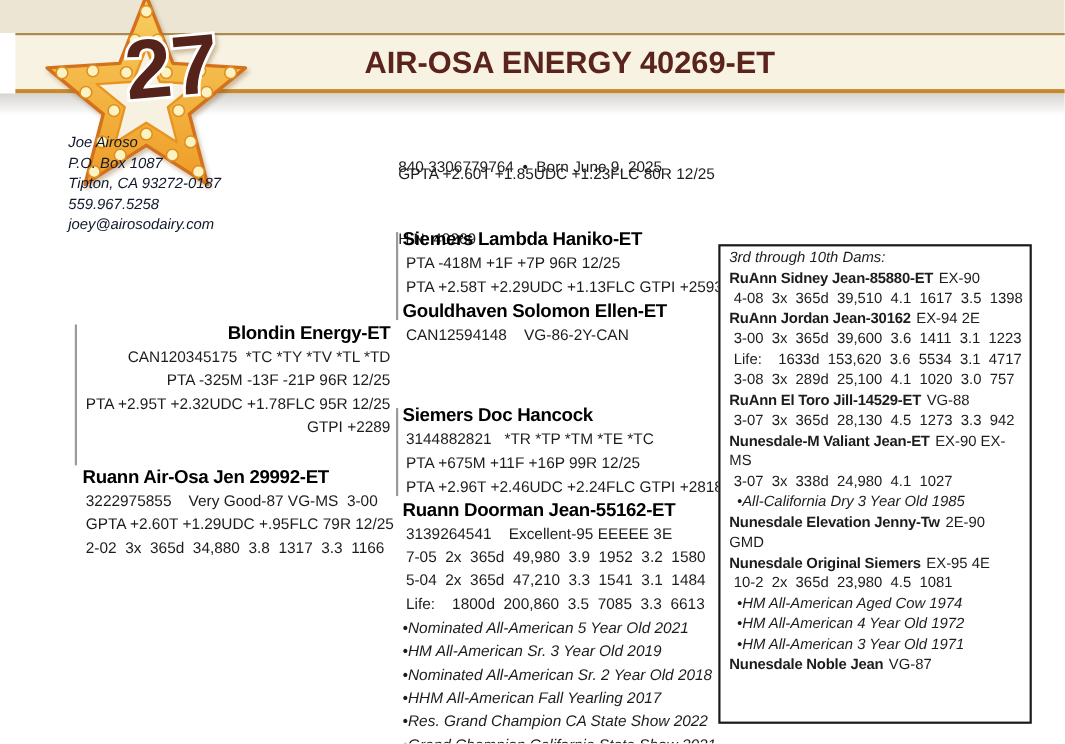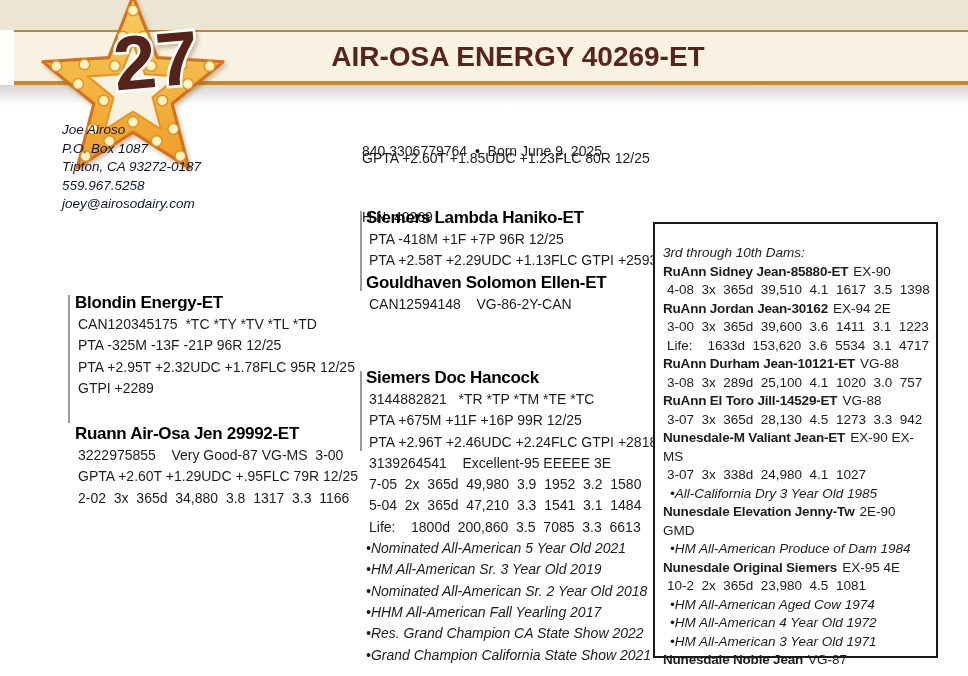--- a/index.html
+++ b/index.html
@@ -36,29 +36,29 @@
   .vline { position:absolute; width:2px; background:#9a9a9a; }
   .vl-left   { left:68px;  top:295px; height:128px; }
   .vl-mid1   { left:360px; top:211px; height:80px; }
   .vl-mid2   { left:360px; top:371px; height:80px; }
 
   .ped { position:absolute; }
   .ped .h  { font-weight:bold; font-size:17px; color:#000; line-height:22px; letter-spacing:-0.3px; }
   .ped .row{ font-size:14px; line-height:21.3px; white-space:pre-wrap; padding-left:3px; }
   .ped .aw { font-size:14px; line-height:21.3px; font-style:italic; white-space:pre-wrap; }
 
-  .blk-blondin { left:75px;  top:292px; }
+  .blk-blondin { left:75px;  top:292px;text-align:right; }
   .blk-jen     { left:75px;  top:423px; }
   .blk-haniko  { left:366px; top:207px; }
   .blk-hancock { left:366px; top:367px; }
 
   .dams-box {
     position:absolute; left:653px; top:222px; width:285px; height:436px;
     border:2px solid #1a1a1a; background:#fff;
-    padding:20px 6px 0 8px;
+    padding:1px 6px 0 8px;
     font-size:13.5px; line-height:18.5px;
   }
   .dams-title { font-style:italic; }
   .dam-name { padding-left:0; }
   .dam-name .b { font-weight:bold; letter-spacing:-0.2px; }
   .dam-name .sc { margin-left:5px; }
   .dams-box .row { white-space:pre-wrap; padding-left:4px; }
   .dams-box .aw  { font-style:italic; padding-left:7px; white-space:pre-wrap; }
 </style>
 </head>
@@ -148,20 +148,21 @@
     <div class="row">PTA +2.58T +2.29UDC +1.13FLC GTPI +2593</div>
     <div class="h">Gouldhaven Solomon Ellen-ET</div>
     <div class="row">CAN12594148    VG-86-2Y-CAN</div>
   </div>
 
   <div class="ped blk-hancock">
     <div class="h">Siemers Doc Hancock</div>
     <div class="row">3144882821   *TR *TP *TM *TE *TC</div>
     <div class="row">PTA +675M +11F +16P 99R 12/25</div>
     <div class="row">PTA +2.96T +2.46UDC +2.24FLC GTPI +2818</div>
+    <div class="h">Ruann Doorman Jean-55162-ET</div>
     <div class="row">3139264541    Excellent-95 EEEEE 3E</div>
     <div class="row">7-05  2x  365d  49,980  3.9  1952  3.2  1580</div>
     <div class="row">5-04  2x  365d  47,210  3.3  1541  3.1  1484</div>
     <div class="row">Life:    1800d  200,860  3.5  7085  3.3  6613</div>
     <div class="aw">•Nominated All-American 5 Year Old 2021</div>
     <div class="aw">•HM All-American Sr. 3 Year Old 2019</div>
     <div class="aw">•Nominated All-American Sr. 2 Year Old 2018</div>
     <div class="aw">•HHM All-American Fall Yearling 2017</div>
     <div class="aw">•Res. Grand Champion CA State Show 2022</div>
     <div class="aw">•Grand Champion California State Show 2021</div>
@@ -175,40 +176,36 @@
       <span class="b">RuAnn Sidney Jean-85880-ET</span><span class="sc">EX-90</span>
     </div>
     <div class="row">4-08  3x  365d  39,510  4.1  1617  3.5  1398</div>
 
     <div class="dam-name">
       <span class="b">RuAnn Jordan Jean-30162</span><span class="sc">EX-94 2E</span>
     </div>
     <div class="row">3-00  3x  365d  39,600  3.6  1411  3.1  1223</div>
     <div class="row">Life:    1633d  153,620  3.6  5534  3.1  4717</div>
 
-    <div class="dam-name">
-      <span class="b">RuAnn Durham Jean-10121-ET</span><span class="sc">VG-88</span>
-    </div>
     <div class="row">3-08  3x  289d  25,100  4.1  1020  3.0  757</div>
 
     <div class="dam-name">
       <span class="b">RuAnn El Toro Jill-14529-ET</span><span class="sc">VG-88</span>
     </div>
     <div class="row">3-07  3x  365d  28,130  4.5  1273  3.3  942</div>
 
     <div class="dam-name">
       <span class="b">Nunesdale-M Valiant Jean-ET</span><span class="sc">EX-90 EX-MS</span>
     </div>
     <div class="row">3-07  3x  338d  24,980  4.1  1027</div>
     <div class="aw">•All-California Dry 3 Year Old 1985</div>
 
     <div class="dam-name">
       <span class="b">Nunesdale Elevation Jenny-Tw</span><span class="sc">2E-90 GMD</span>
     </div>
-    <div class="aw">•HM All-American Produce of Dam 1984</div>
 
     <div class="dam-name">
       <span class="b">Nunesdale Original Siemers</span><span class="sc">EX-95 4E</span>
     </div>
     <div class="row">10-2  2x  365d  23,980  4.5  1081</div>
     <div class="aw">•HM All-American Aged Cow 1974</div>
     <div class="aw">•HM All-American 4 Year Old 1972</div>
     <div class="aw">•HM All-American 3 Year Old 1971</div>
 
     <div class="dam-name">

